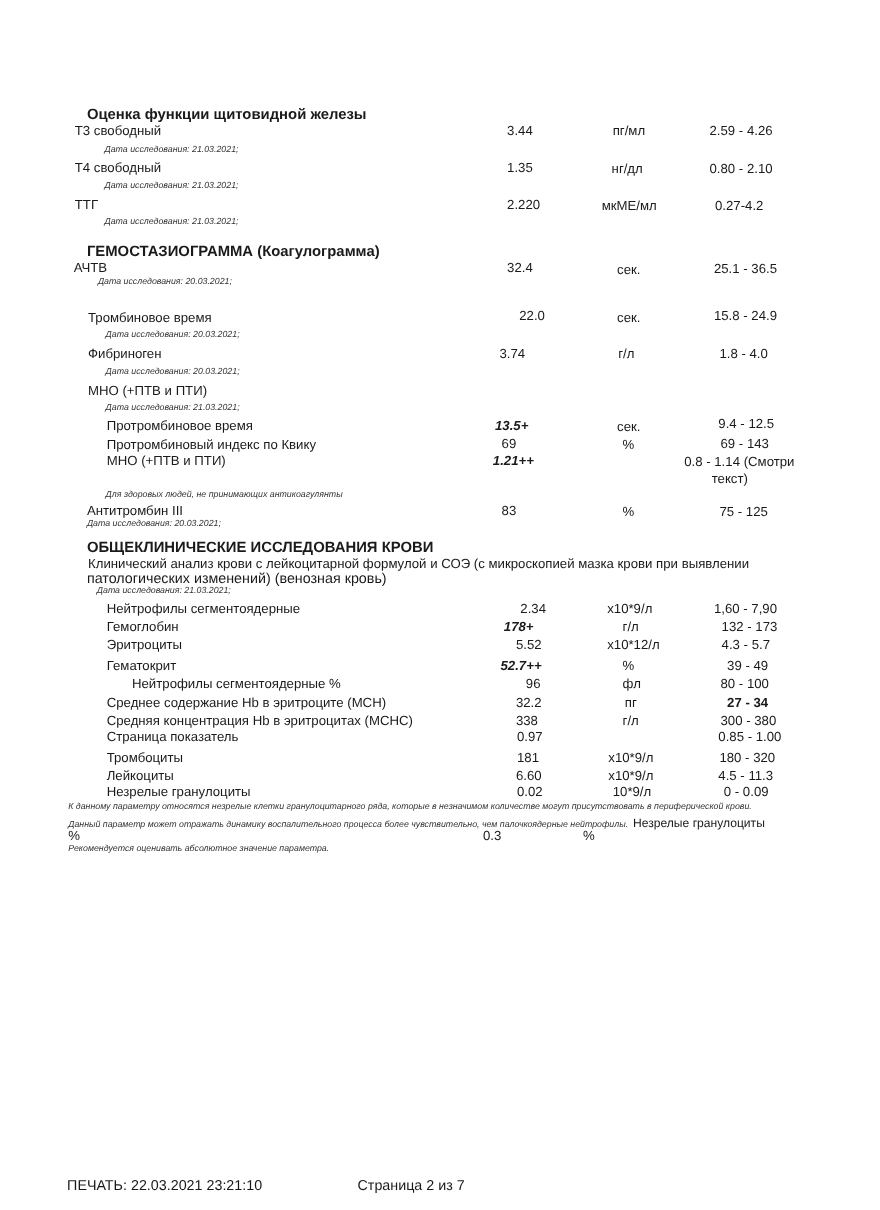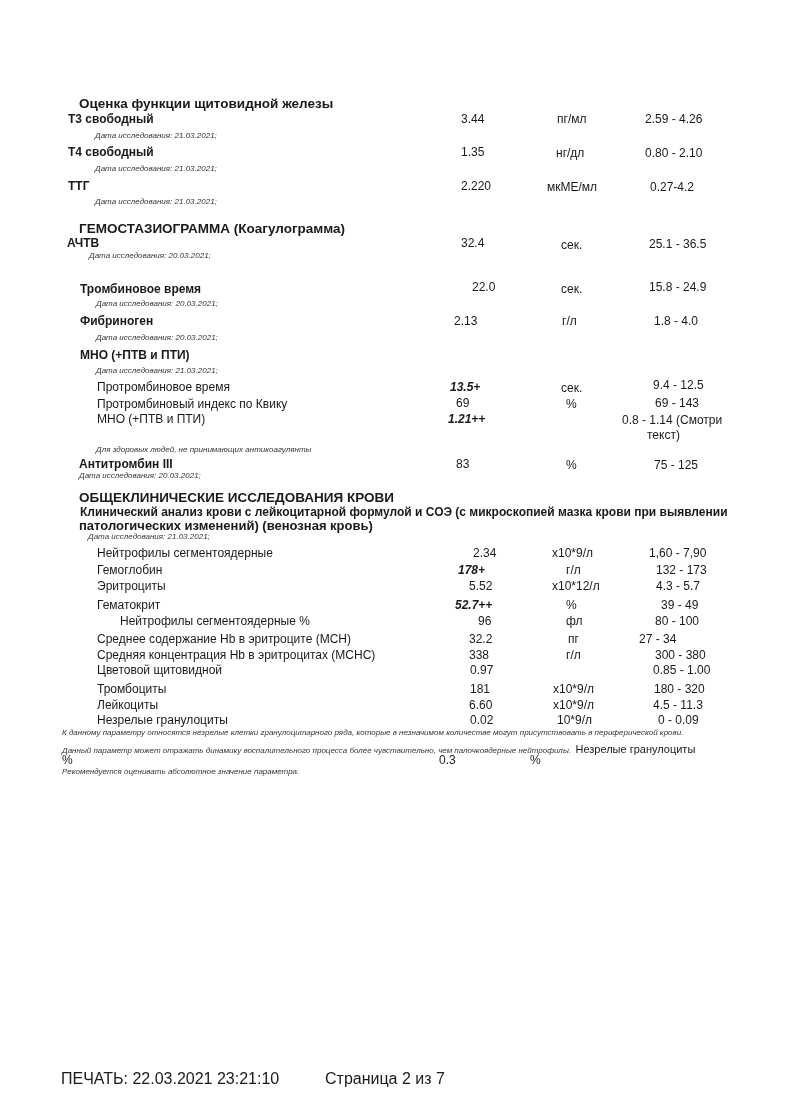--- a/index.html
+++ b/index.html
@@ -1,28 +1,28 @@
 <!DOCTYPE html>
 <html><head>
 <meta charset="utf-8">
 <style>
   html, body { margin: 0; padding: 0; background: #ffffff; }
   body { width: 800px; height: 1100px; position: relative; overflow: hidden;
          font-family: "Liberation Sans", sans-serif; color: #1a1a1a; }
   .abs { position: absolute; white-space: nowrap; }
   .sec { font-weight: bold; font-size: 13.5px; }
   .name { font-size: 12px; }
-  .bold { font-weight: bold; }
+  .bold { font-weight: normal; }
   .val { font-size: 12px; }
   .unit { font-size: 12px; }
   .ref { font-size: 12px; }
   .date { font-style: italic; font-size: 8px; color: #333; }
   .note { font-style: italic; font-size: 8px; color: #333; }
   .flag { font-weight: bold; font-style: italic; }
-  .footer { font-size: 16px; }
+  .footer { font-size: 13px; }
 </style>
 </head>
 <body>
 
 <div class="abs sec" style="left:79px;top:96px;">Оценка функции щитовидной железы</div>
 
 <div class="abs name bold" style="left:68px;top:112px;">Т3 свободный</div>
 <div class="abs val" style="left:461px;top:112px;">3.44</div>
 <div class="abs unit" style="left:557px;top:112px;">пг/мл</div>
 <div class="abs ref" style="left:645px;top:112px;">2.59 - 4.26</div>
@@ -48,21 +48,21 @@
 <div class="abs ref" style="left:649px;top:237px;">25.1 - 36.5</div>
 <div class="abs date" style="left:89px;top:251px;">Дата исследования: 20.03.2021;</div>
 
 <div class="abs name bold" style="left:80px;top:282px;">Тромбиновое время</div>
 <div class="abs val" style="left:472px;top:280px;">22.0</div>
 <div class="abs unit" style="left:561px;top:282px;">сек.</div>
 <div class="abs ref" style="left:649px;top:280px;">15.8 - 24.9</div>
 <div class="abs date" style="left:96px;top:299px;">Дата исследования: 20.03.2021;</div>
 
 <div class="abs name bold" style="left:80px;top:314px;">Фибриноген</div>
-<div class="abs val" style="left:454px;top:314px;">2.13</div>
+<div class="abs val" style="left:454px;top:314px;">3.74</div>
 <div class="abs unit" style="left:562px;top:314px;">г/л</div>
 <div class="abs ref" style="left:654px;top:314px;text-align:center;">1.8 - 4.0</div>
 <div class="abs date" style="left:96px;top:333px;">Дата исследования: 20.03.2021;</div>
 
 <div class="abs name bold" style="left:80px;top:348px;">МНО (+ПТВ и ПТИ)</div>
 <div class="abs date" style="left:96px;top:366px;">Дата исследования: 21.03.2021;</div>
 
 <div class="abs name" style="left:97px;top:380px;">Протромбиновое время</div>
 <div class="abs val flag" style="left:450px;top:380px;">13.5+</div>
 <div class="abs unit" style="left:561px;top:381px;">сек.</div>
@@ -108,26 +108,26 @@
     <div class="abs val flag" style="left: 455px; top: 598px;">52.7++</div>
     <div class="abs unit" style="left: 566px; top: 598px;">%</div>
     <div class="abs ref" style="left: 661px; top: 598px;">39 - 49</div>
     <div class="abs name" style="left: 120px; top: 614px;">Нейтрофилы сегментоядерные %</div>
     <div class="abs val" style="left: 478px; top: 614px;">96</div>
     <div class="abs unit" style="left: 566px; top: 614px;">фл</div>
     <div class="abs ref" style="left: 655px; top: 614px;">80 - 100</div>
     <div class="abs name" style="left: 97px; top: 632px;">Среднее содержание Hb в эритроците (MCH)</div>
     <div class="abs val" style="left: 469px; top: 632px;">32.2</div>
     <div class="abs unit" style="left: 568px; top: 632px;">пг</div>
-    <div class="abs ref" style="left: 639px; top: 632px;">27 - 34</div>
+    <div class="abs ref" style="left: 661px; top: 632px; font-weight: bold;">27 - 34</div>
     <div class="abs name" style="left: 97px; top: 648px;">Средняя концентрация Hb в эритроцитах (MCHC)</div>
     <div class="abs val" style="left: 469px; top: 648px;">338</div>
     <div class="abs unit" style="left: 566px; top: 648px;">г/л</div>
     <div class="abs ref" style="left: 655px; top: 648px;">300 - 380</div>
-    <div class="abs name" style="left: 97px; top: 663px;">Цветовой щитовидной</div>
+    <div class="abs name" style="left: 97px; top: 663px;">Страница показатель</div>
     <div class="abs val" style="left: 470px; top: 663px;">0.97</div>
     <div class="abs ref" style="left: 653px; top: 663px;">0.85 - 1.00</div>
     <div class="abs name" style="left: 97px; top: 682px;">Тромбоциты</div>
     <div class="abs val" style="left: 470px; top: 682px;">181</div>
     <div class="abs unit" style="left: 553px; top: 682px;">x10*9/л</div>
     <div class="abs ref" style="left: 654px; top: 682px;">180 - 320</div>
     <div class="abs name" style="left: 97px; top: 698px;">Лейкоциты</div>
     <div class="abs val" style="left: 469px; top: 698px;">6.60</div>
     <div class="abs unit" style="left: 553px; top: 698px;">x10*9/л</div>
     <div class="abs ref" style="left: 653px; top: 698px;">4.5 - 11.3</div>

